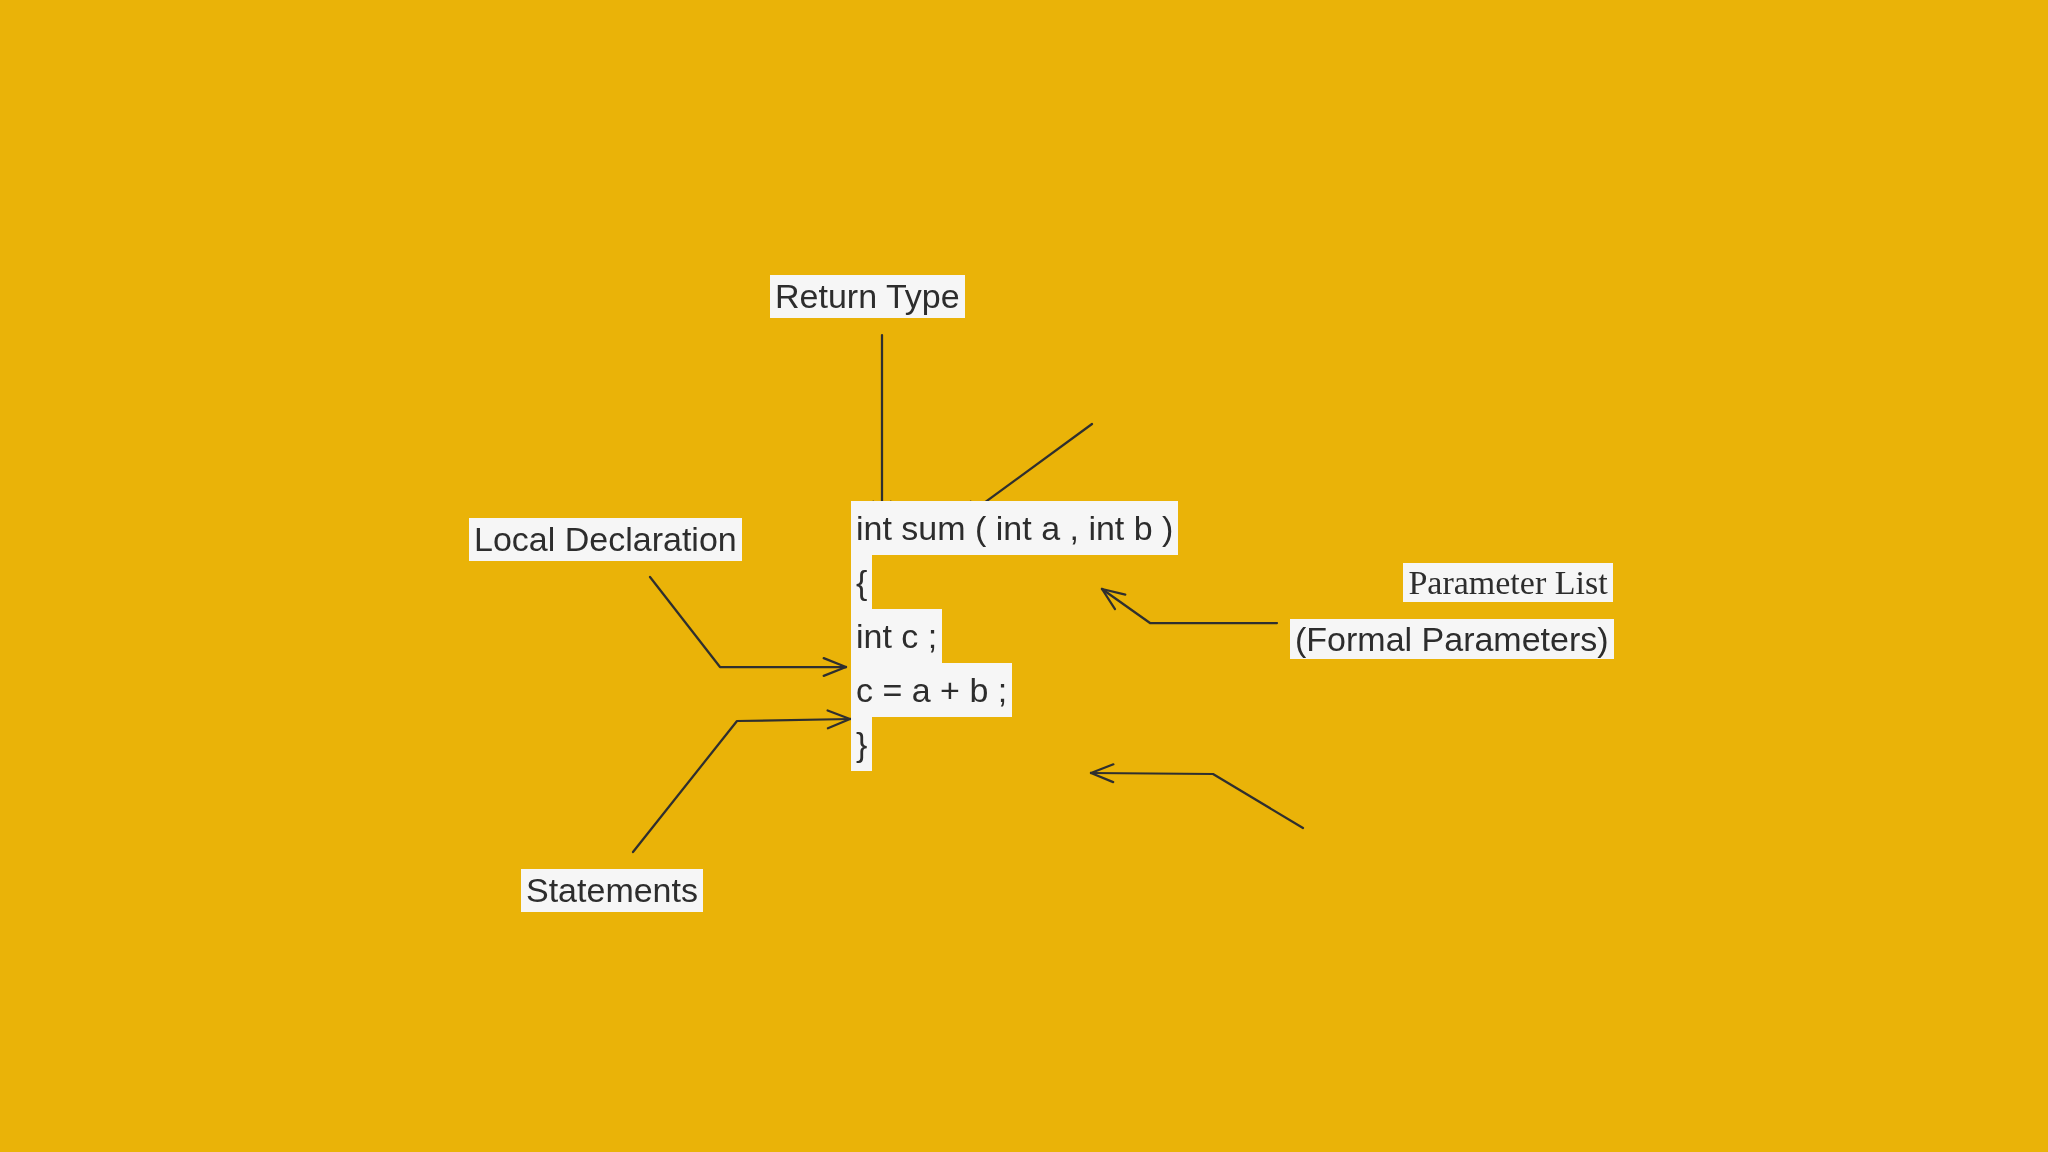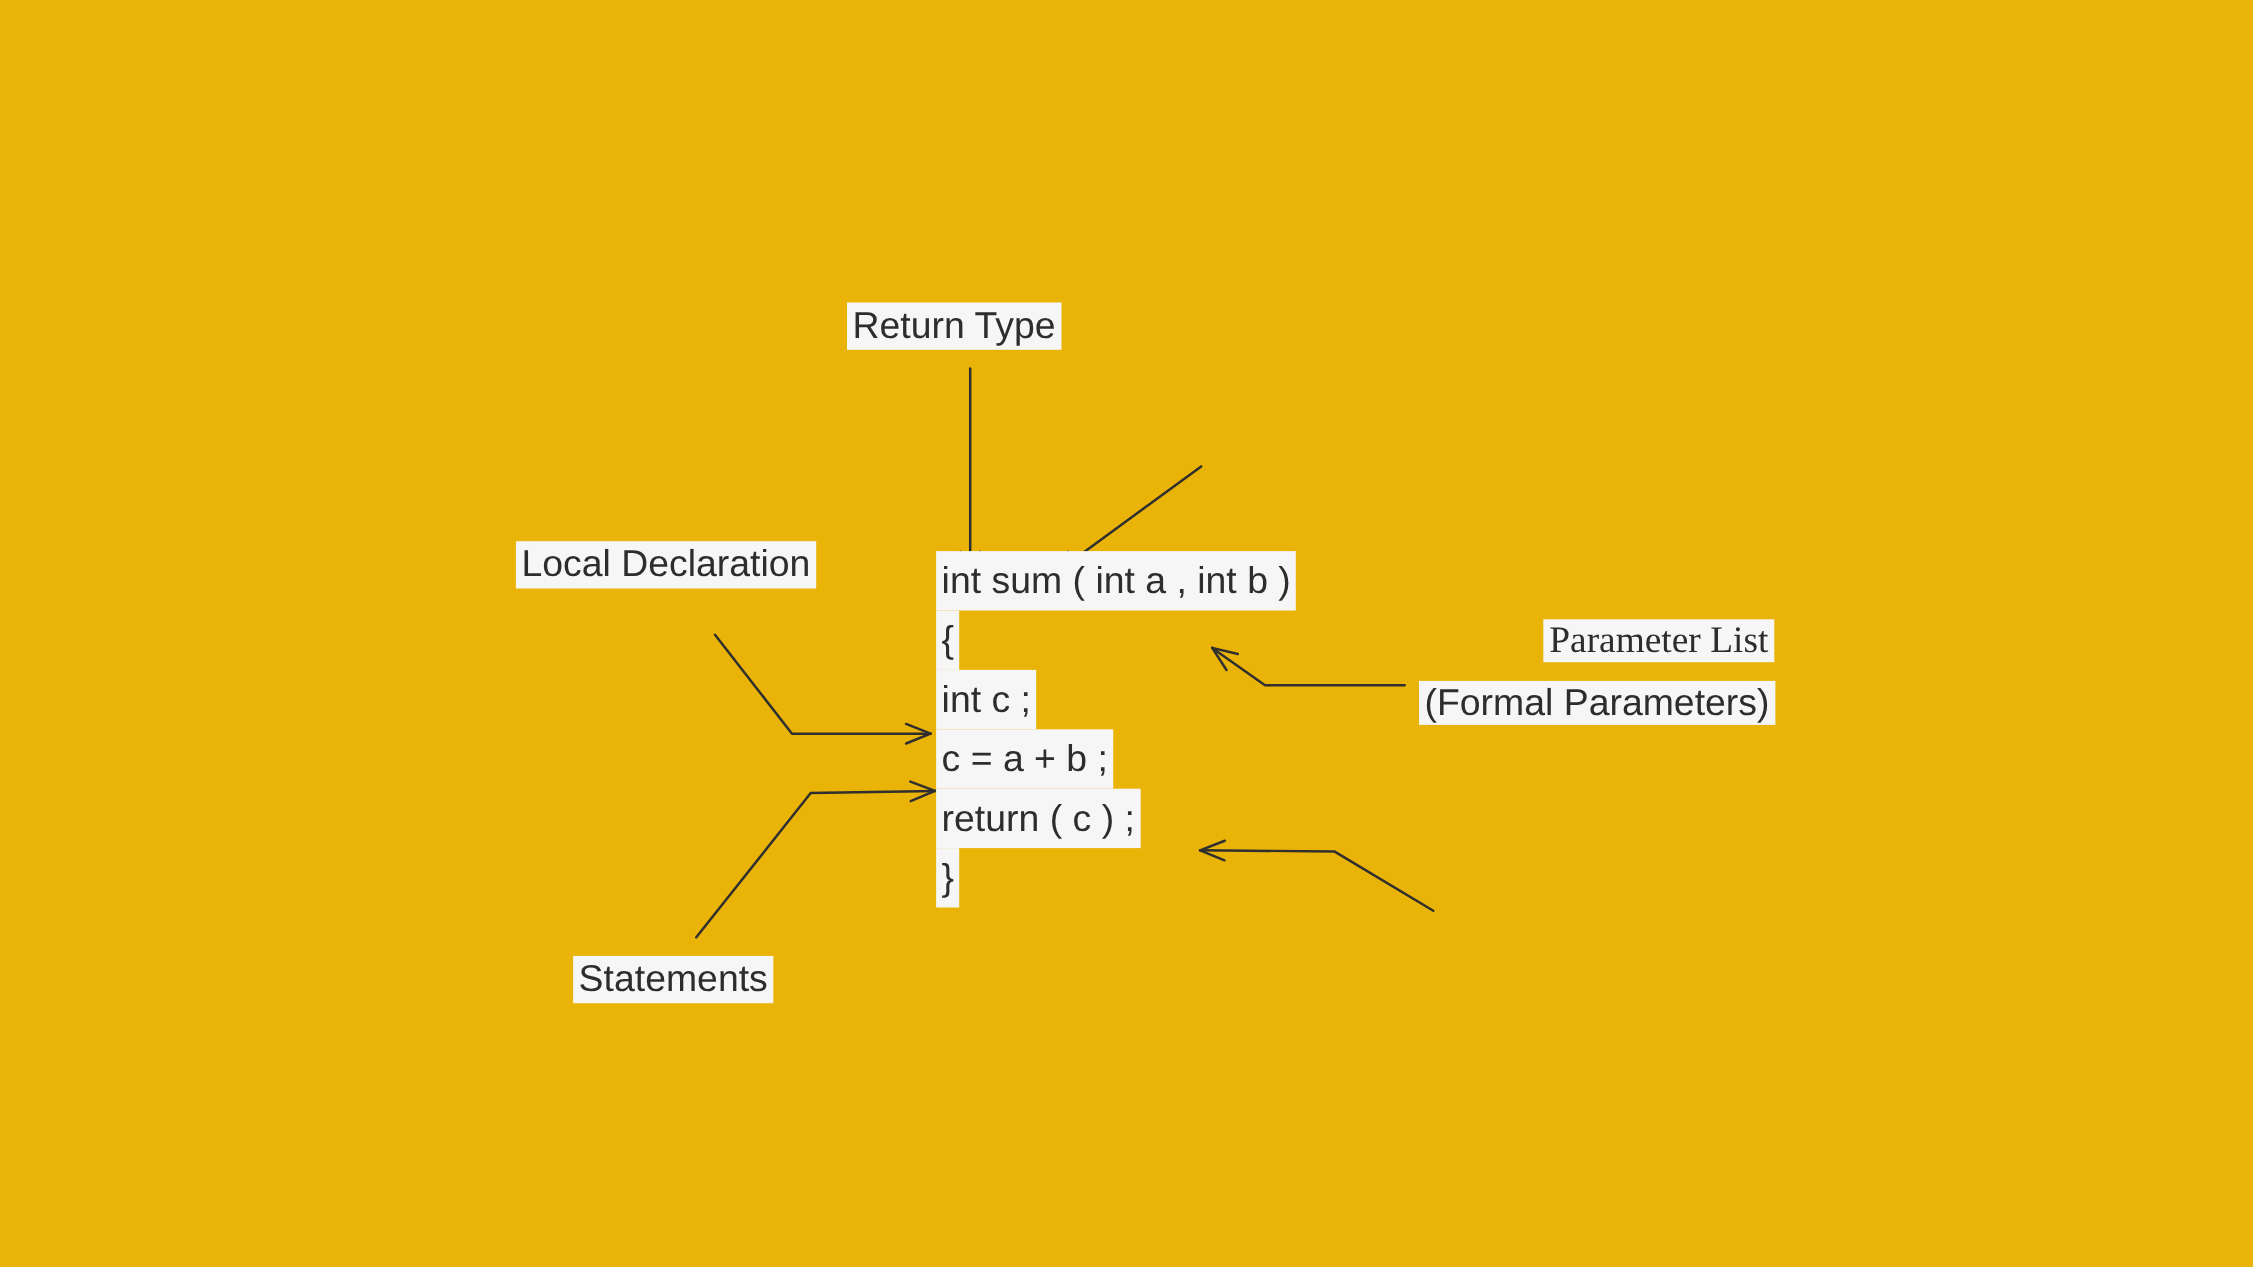--- a/index.html
+++ b/index.html
@@ -35,21 +35,21 @@
     position: absolute;
     font-size: 34px;
     line-height: 41px;
     white-space: nowrap;
     background: #f6f6f6;
     padding: 1px 5px;
     margin-left: -5px;
   }
   .lbl-return-type      { left: 775px;  top: 275px; }
   .lbl-function-name    { left: 1011px; top: 364px; }
-  .lbl-local-decl       { left: 474px;  top: 492px; }
+  .lbl-local-decl       { left: 474px;  top: 518px; }
   .lbl-param-1          { left: 1368px; top: 562px; width: 280px; text-align: center; background: none; padding: 0; margin-left: 0; font-family: Liberation Serif, serif; }
   .lbl-param-1 span, .lbl-param-2 span { background: #f6f6f6; padding: 1px 5px; }
   .lbl-param-2          { left: 1290px; top: 619px; width: 300px; text-align: left; background: none; padding: 0; margin-left: 0; }
   .lbl-statements       { left: 526px;  top: 869px; }
   .lbl-return-statement { left: 1248px; top: 844px; }
   .code-block {
     position: absolute;
     left: 856px;
     top: 501px;
     font-size: 34px;
@@ -112,17 +112,16 @@
   <div class="label lbl-param-2"><span>(Formal Parameters)</span></div>
 
   <div class="label lbl-statements">Statements</div>
 
 
   <div class="code-block">
     <div class="code-line">int sum ( int a , int b )</div>
     <div class="code-line">{</div>
     <div class="code-line">int c ;</div>
     <div class="code-line">c = a + b ;</div>
-    <div class="code-line">return ( c ) ;</div>
     <div class="code-line">}</div>
   </div>
 
 </div>
 
 </body></html>

